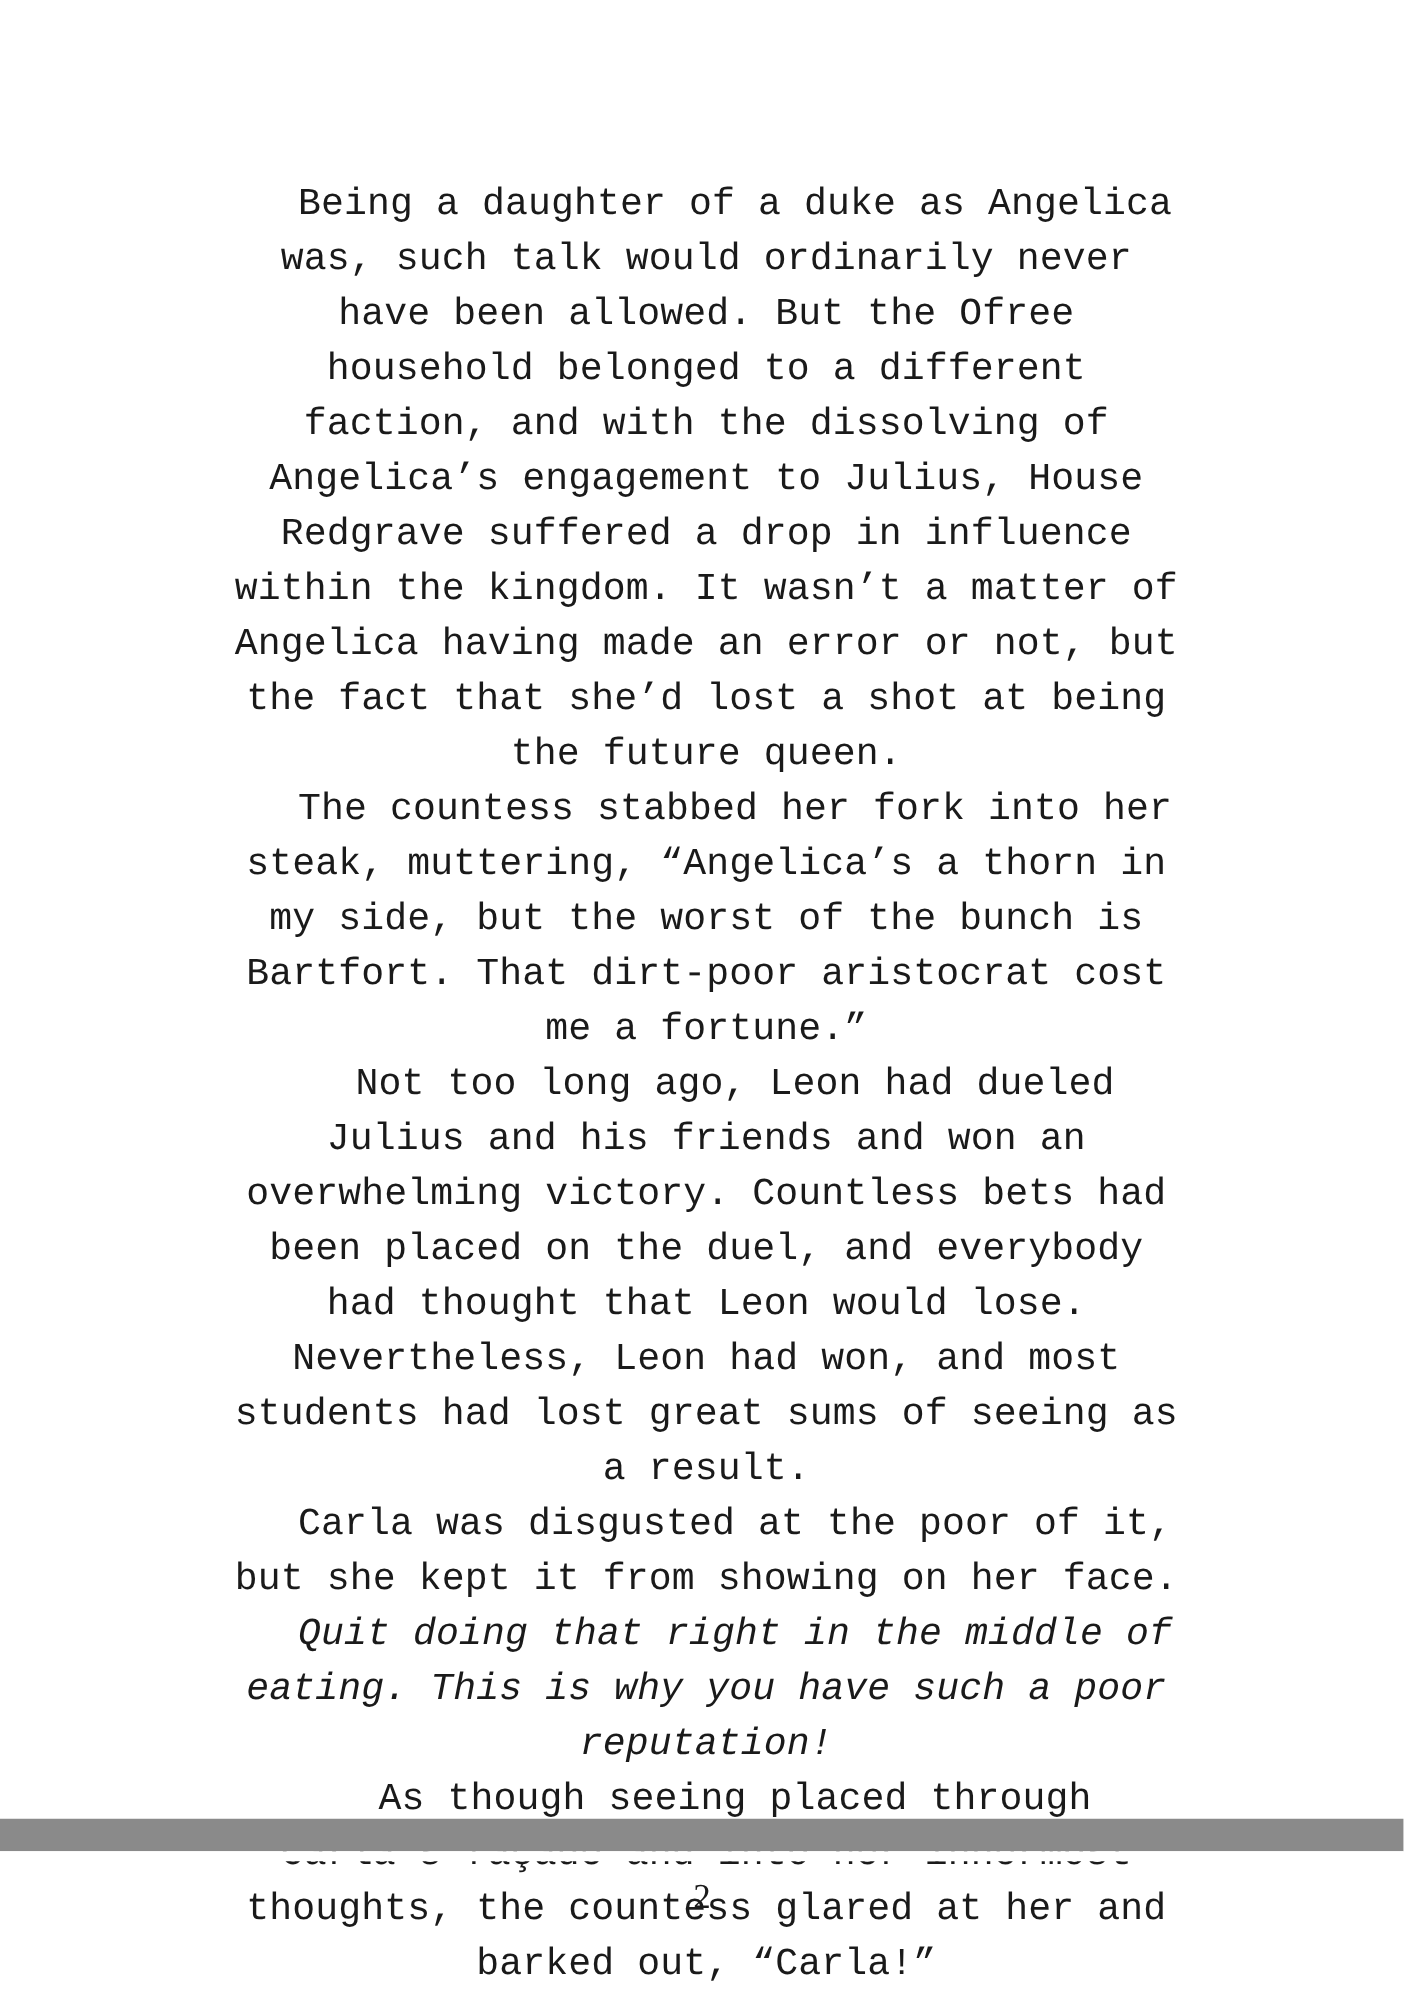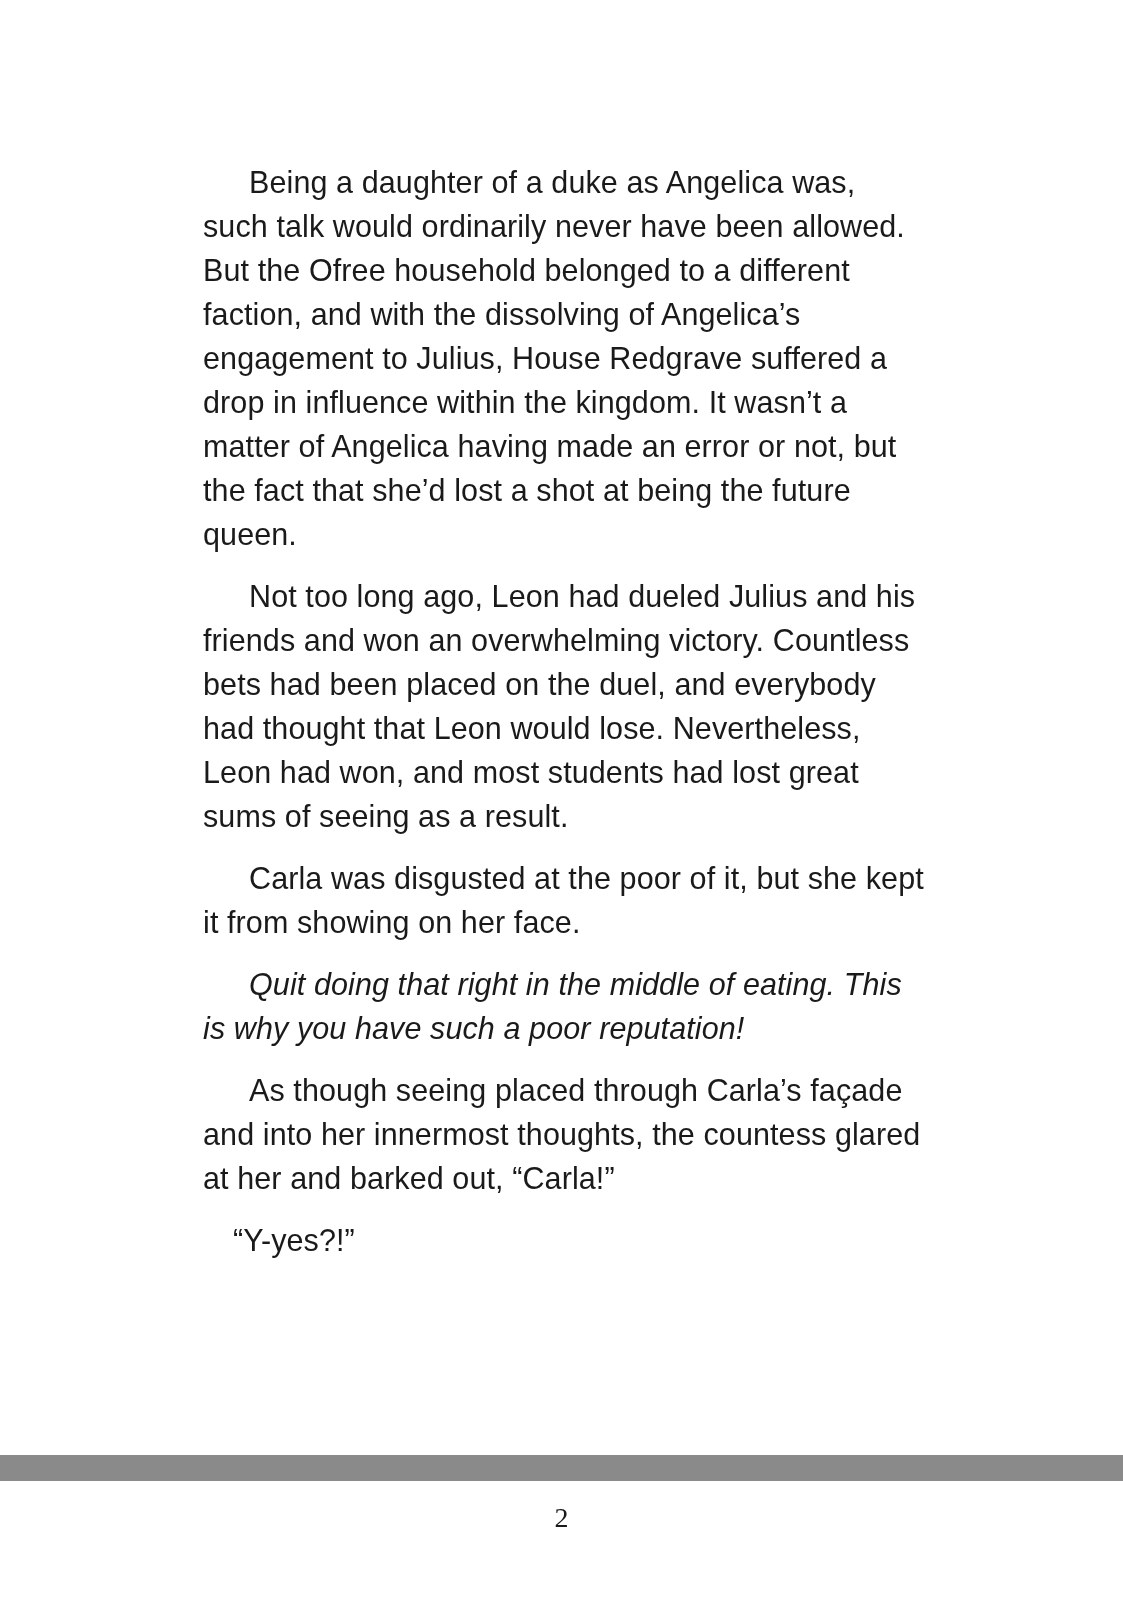--- a/index.html
+++ b/index.html
@@ -15,27 +15,27 @@
     overflow: hidden;
     font-family: "Liberation Serif", serif;
   }
   .text-column {
     position: absolute;
     left: 185px;
     top: 142px;
     width: 760px;
   }
   .para {
-    margin: 18px;
-    font-family: Liberation Sans, sans-serif;
+    margin: 0;
+    font-family: Liberation Mono, monospace;
     font-size: 30.5px;
     line-height: 44px;
     color: #1a1a1a;
     text-indent: 46px;
-    text-align: left;
+    text-align: center;
     letter-spacing: 0.1px;
   }
   .para.italic {
     font-style: italic;
   }
   .para.small-indent {
     text-indent: 30px;
   }
   .footer-bar {
     position: absolute;
@@ -64,20 +64,21 @@
     color: #1a1a1a;
   }
 </style>
 </head>
 <body>
 
 <div class="page">
 
   <div class="text-column">
     <p class="para">Being a daughter of a duke as Angelica was, such talk would ordinarily never have been allowed. But the Ofree household belonged to a different faction, and with the dissolving of Angelica’s engagement to Julius, House Redgrave suffered a drop in influence within the kingdom. It wasn’t a matter of Angelica having made an error or not, but the fact that she’d lost a shot at being the future queen.</p>
+    <p class="para">The countess stabbed her fork into her steak, muttering, “Angelica’s a thorn in my side, but the worst of the bunch is Bartfort. That dirt-poor aristocrat cost me a fortune.”</p>
     <p class="para">Not too long ago, Leon had dueled Julius and his friends and won an overwhelming victory. Countless bets had been placed on the duel, and everybody had thought that Leon would lose. Nevertheless, Leon had won, and most students had lost great sums of seeing as a result.</p>
     <p class="para">Carla was disgusted at the poor of it, but she kept it from showing on her face.</p>
     <p class="para italic">Quit doing that right in the middle of eating. This is why you have such a poor reputation!</p>
     <p class="para">As though seeing placed through Carla’s façade and into her innermost thoughts, the countess glared at her and barked out, “Carla!”</p>
     <p class="para small-indent">“Y-yes?!”</p>
   </div>
 
   <div class="footer-bar"></div>
   <div class="footer-bar-inner"></div>
   <div class="page-number">2</div>

